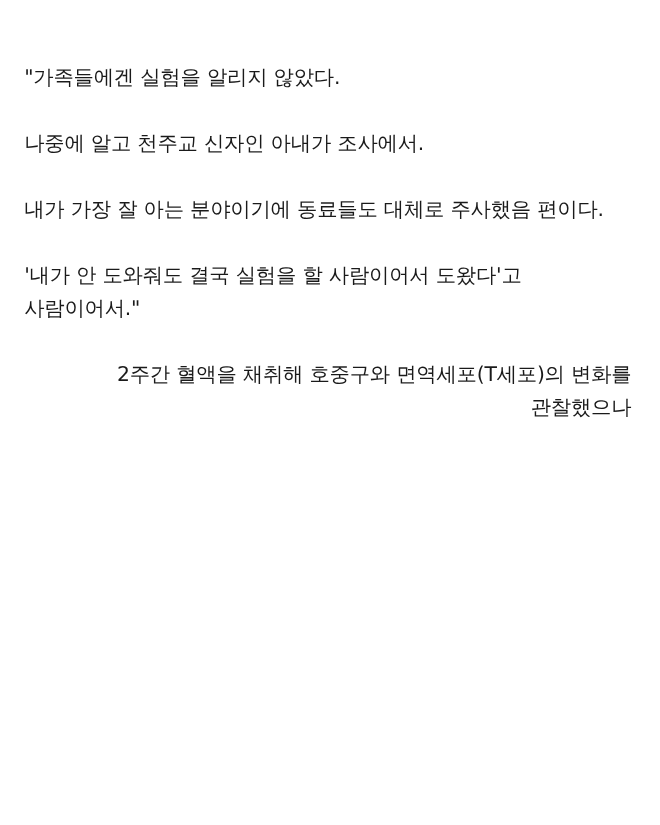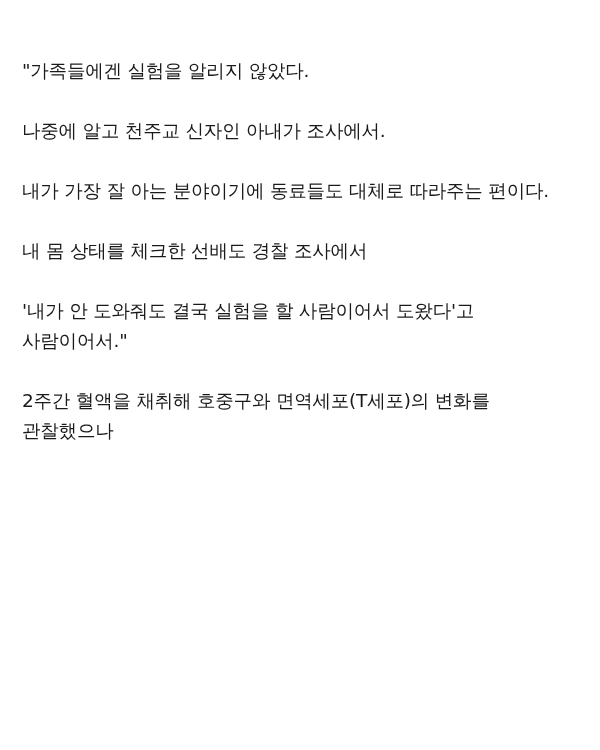--- a/index.html
+++ b/index.html
@@ -23,25 +23,25 @@
   .para {
     color: #1a1a1a;
     font-size: 18.5px;
     line-height: 1.62;
     letter-spacing: -0.2px;
     margin: 0 0 30px 0;
     word-break: keep-all;
   }
   .para.last {
     margin-bottom: 0;
+    text-align: right;
   }
 </style>
 </head>
 <body>
 
 <div class="page">
   <p class="para">"가족들에겐 실험을 알리지 않았다.</p>
   <p class="para">나중에 알고 천주교 신자인 아내가 조사에서.</p>
-  <p class="para">내가 가장 잘 아는 분야이기에 동료들도 대체로 따라주는 편이다.</p>
-  <p class="para">내 몸 상태를 체크한 선배도 경찰 조사에서</p>
+  <p class="para">내가 가장 잘 아는 분야이기에 동료들도 대체로 주사했음 편이다.</p>
   <p class="para">'내가 안 도와줘도 결국 실험을 할 사람이어서 도왔다'고 사람이어서."</p>
   <p class="para last">2주간 혈액을 채취해 호중구와 면역세포(T세포)의 변화를 관찰했으나</p>
 </div>
 
 </body></html>

